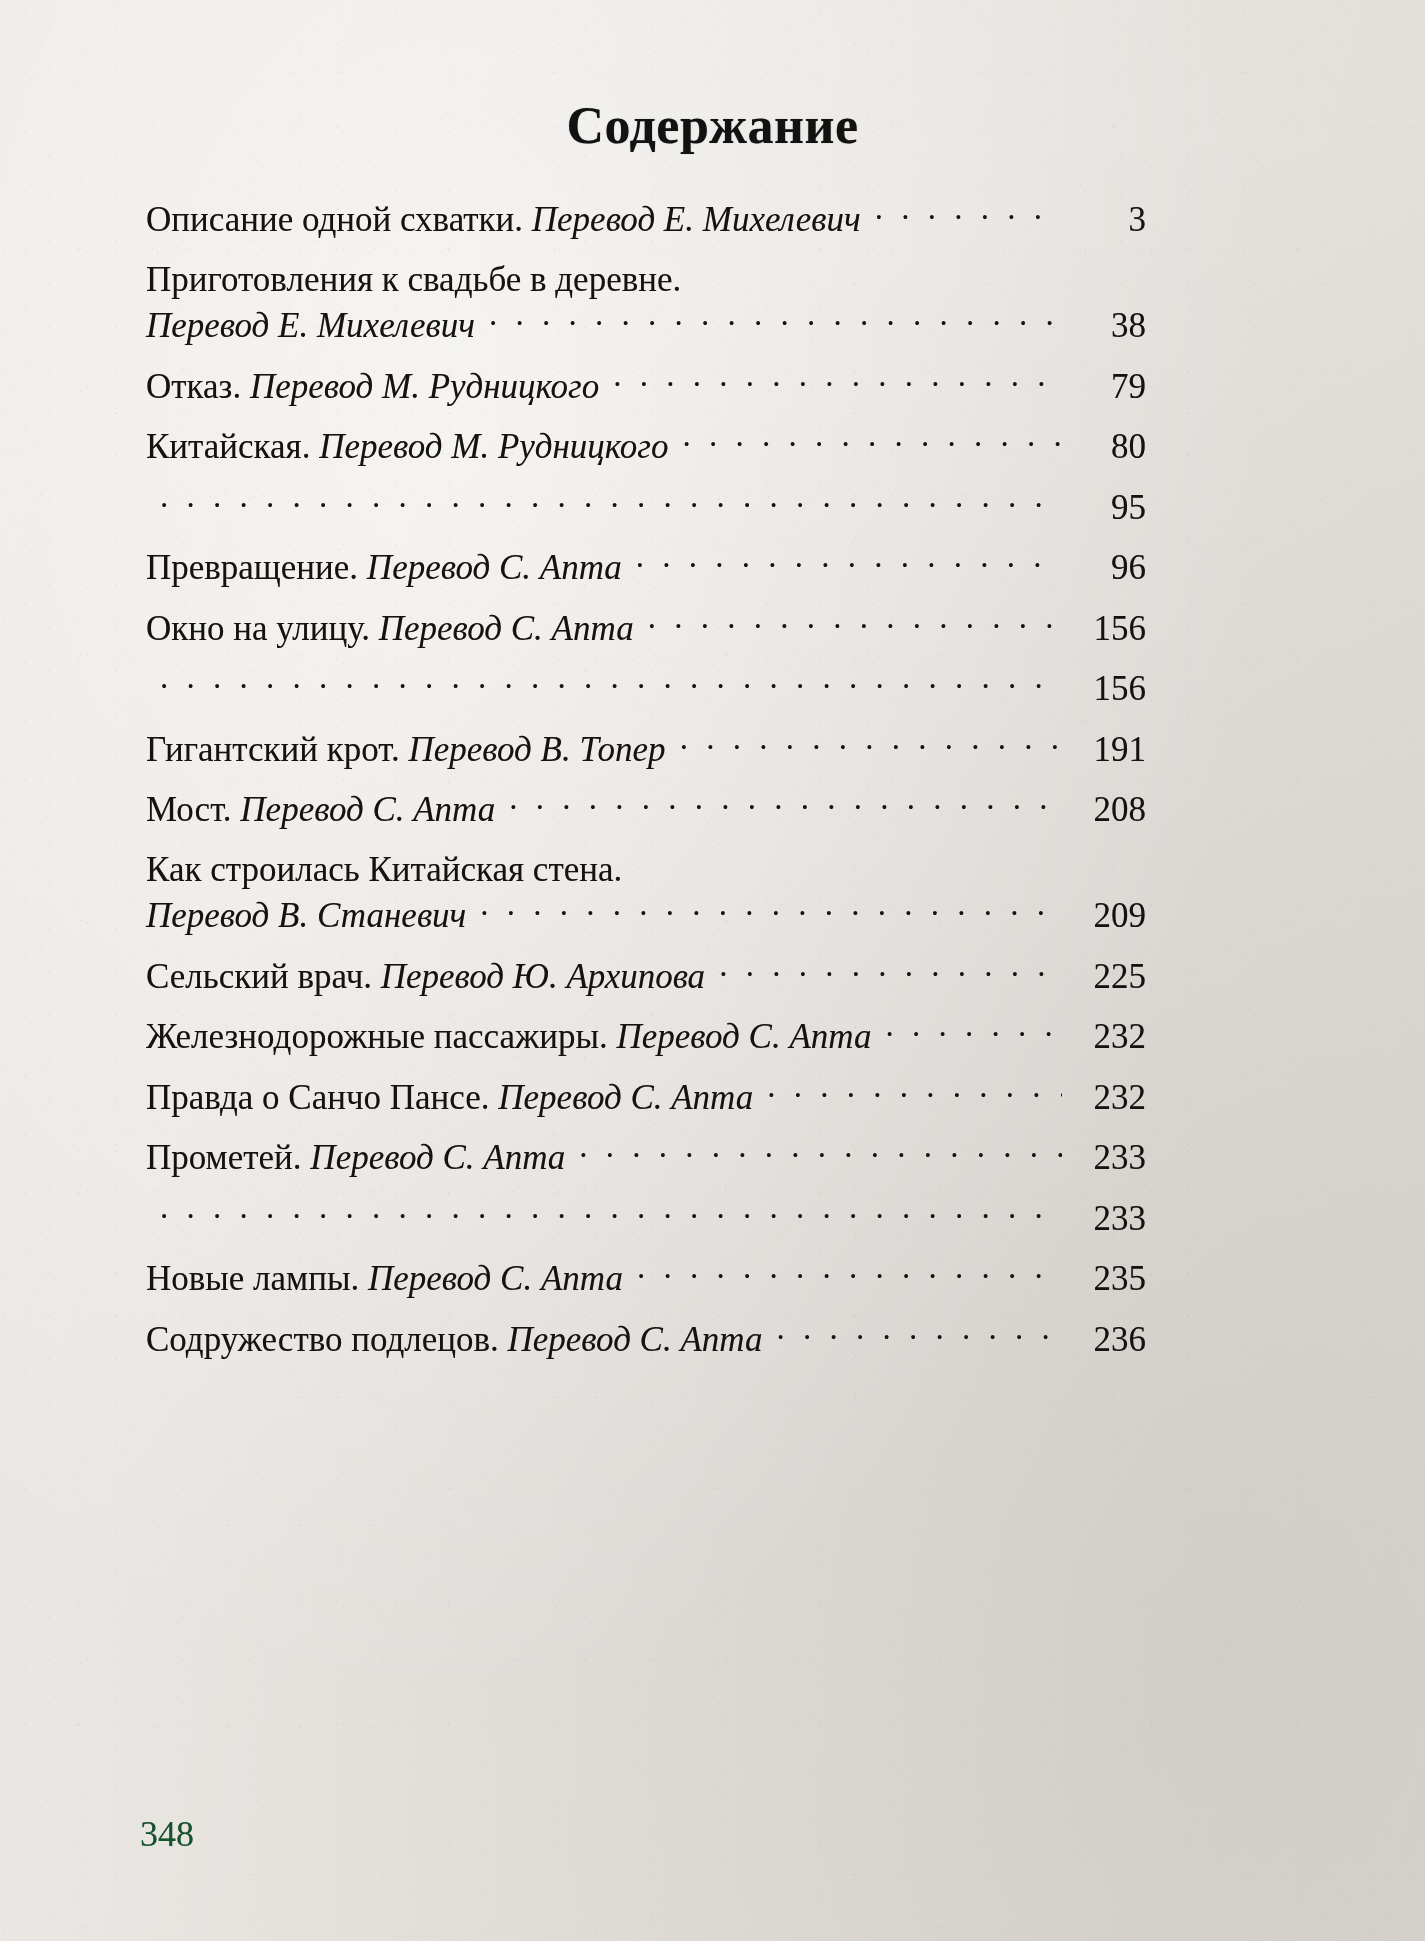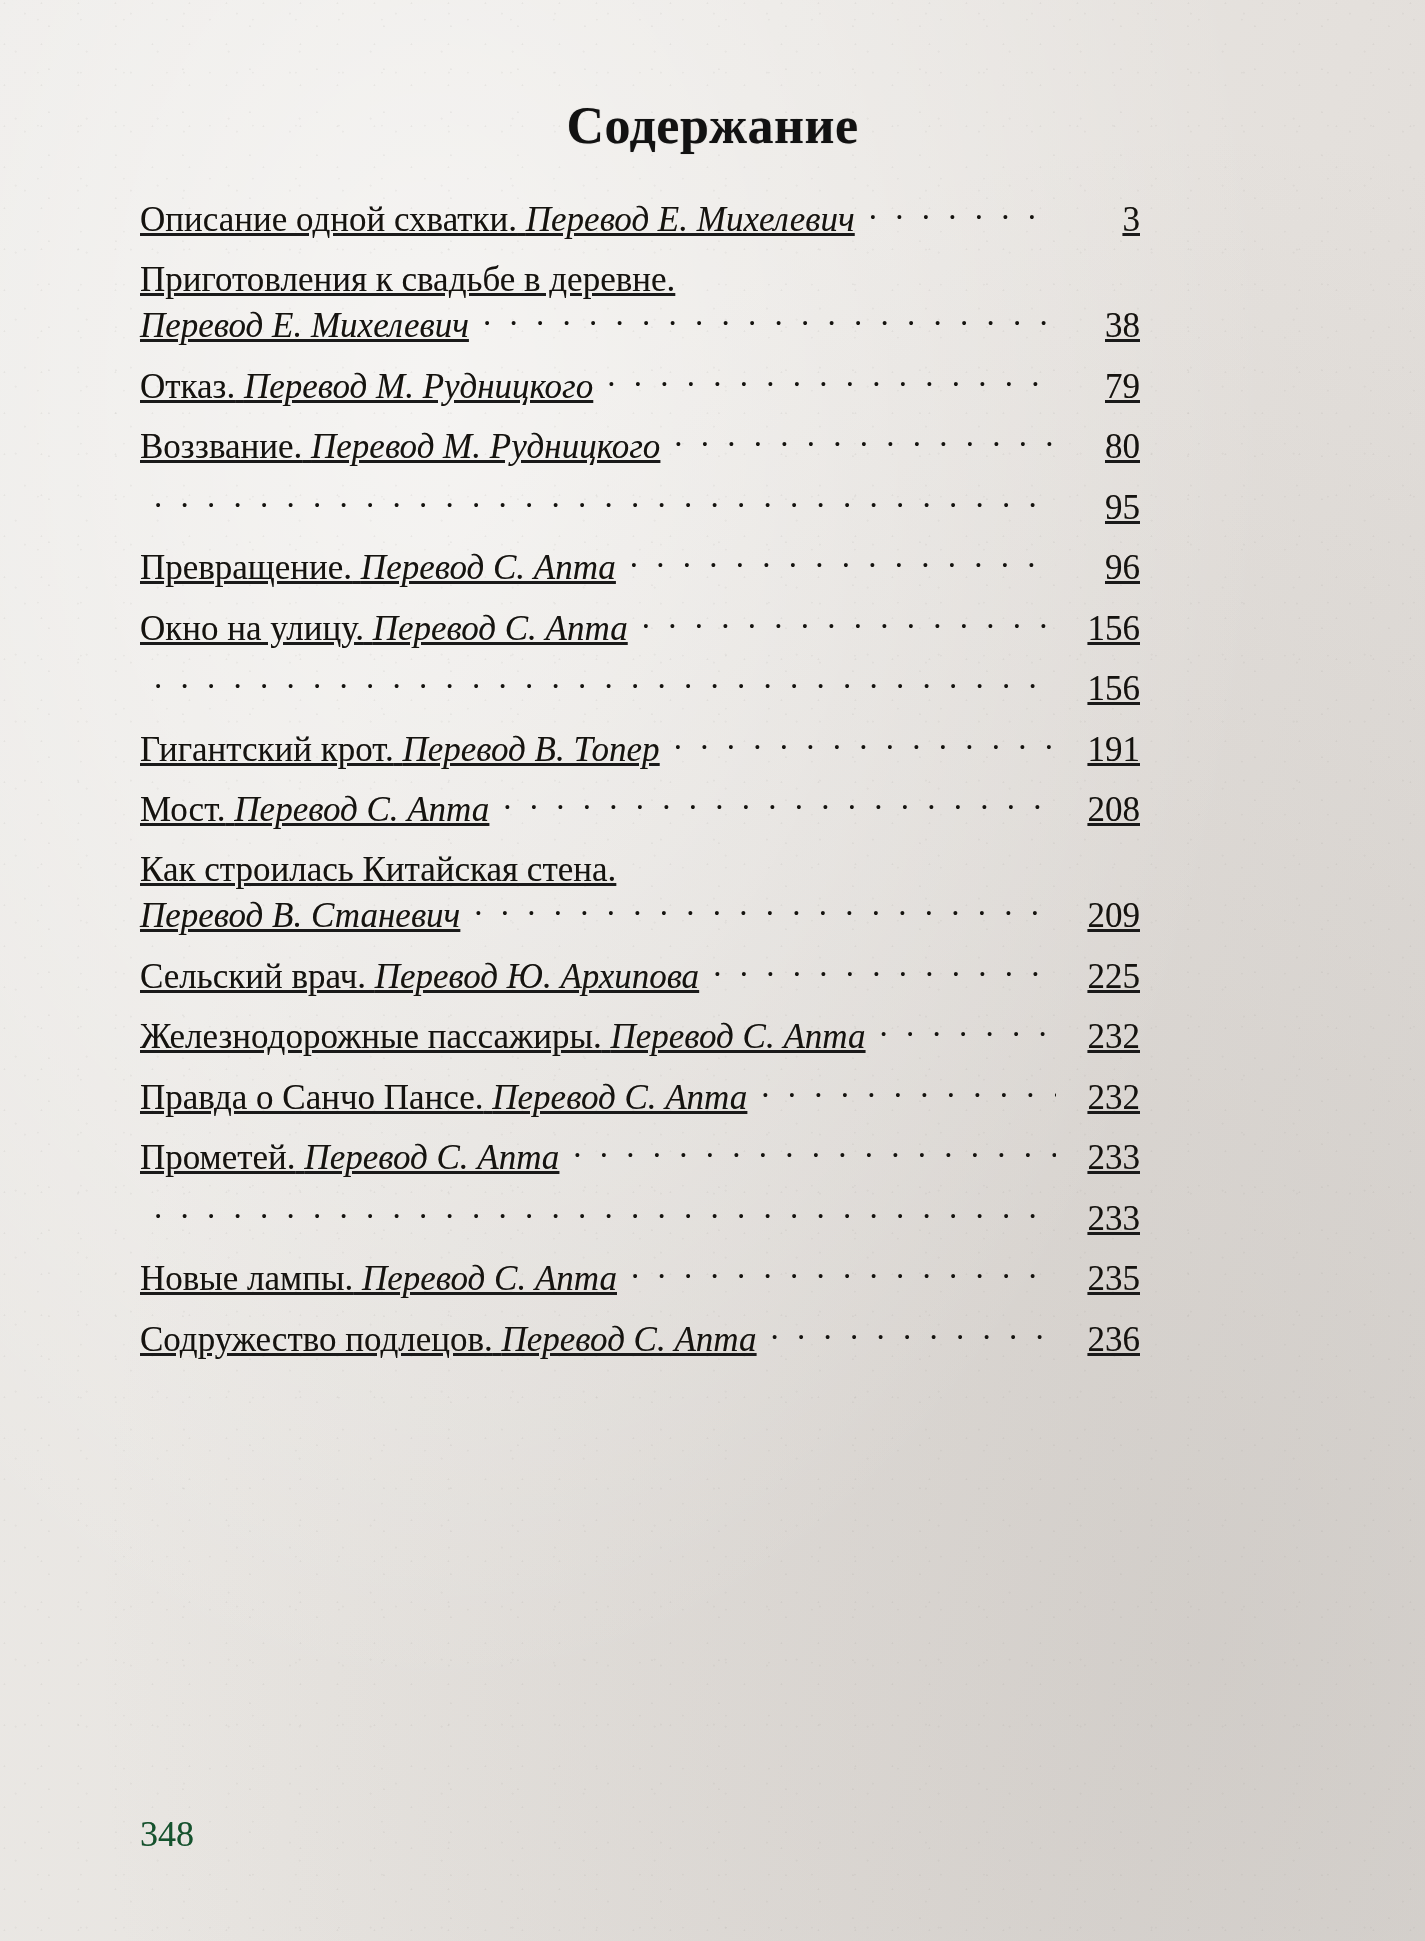--- a/index.html
+++ b/index.html
@@ -54,23 +54,22 @@
     font-size: 52px;
     font-weight: bold;
     letter-spacing: 0.5px;
     color: #121212;
     text-shadow: 0 0 1px rgba(0,0,0,0.35);
   }
 
   .toc-list {
     position: absolute;
     top: 196px;
-    left: 140px;
+    left: 146px;
     width: 1000px;
-    text-decoration: underline;
   }
 
   .toc-entry {
     margin-bottom: 14px;
     font-size: 35px;
     line-height: 1.30;
     color: #15130f;
   }
 
   .entry-line {
@@ -157,21 +156,21 @@
       </div>
       <div class="toc-entry">
         <div class="entry-line">
           <span class="entry-text"><span>Отказ.</span> <span class="tr">Перевод М. Рудницкого</span></span>
           <span class="leader"></span>
           <span class="page-num">79</span>
         </div>
       </div>
       <div class="toc-entry">
         <div class="entry-line">
-          <span class="entry-text"><span>Воззвание.</span> <span class="tr">Перевод М. Рудницкого</span></span>
+          <span class="entry-text"><span>Китайская.</span> <span class="tr">Перевод М. Рудницкого</span></span>
           <span class="leader"></span>
           <span class="page-num">80</span>
         </div>
       </div>
       <div class="toc-entry">
         <div class="entry-line">
           <span class="leader"></span>
           <span class="page-num">95</span>
         </div>
       </div>

